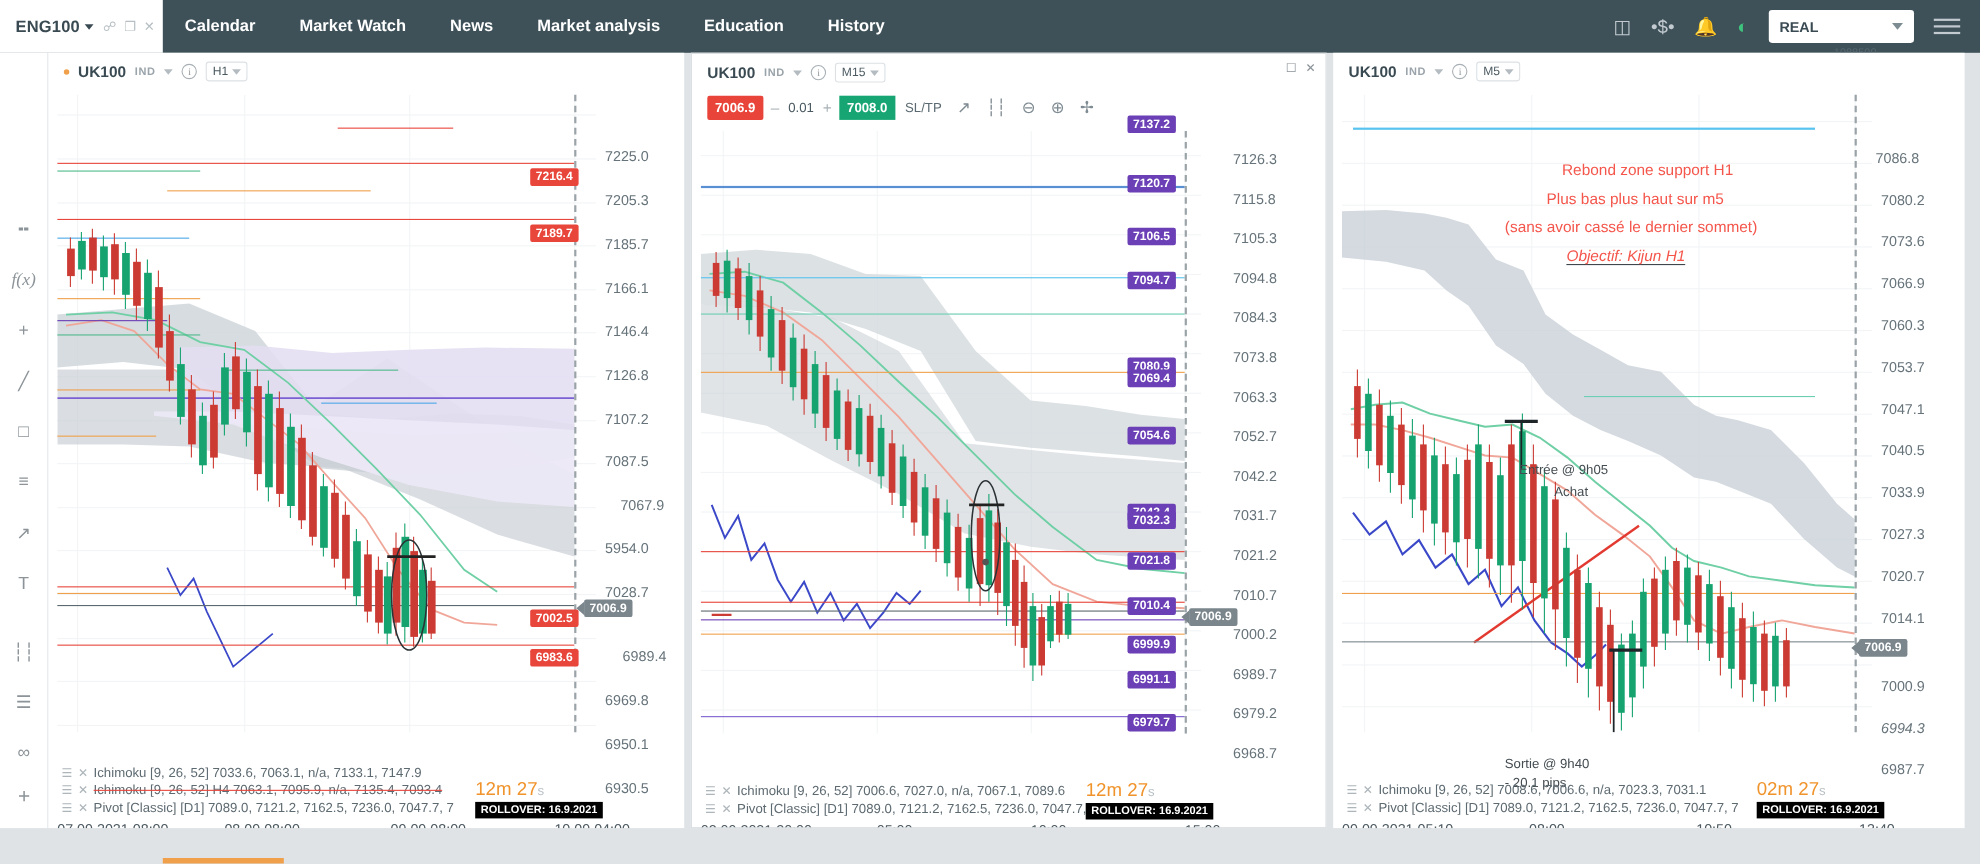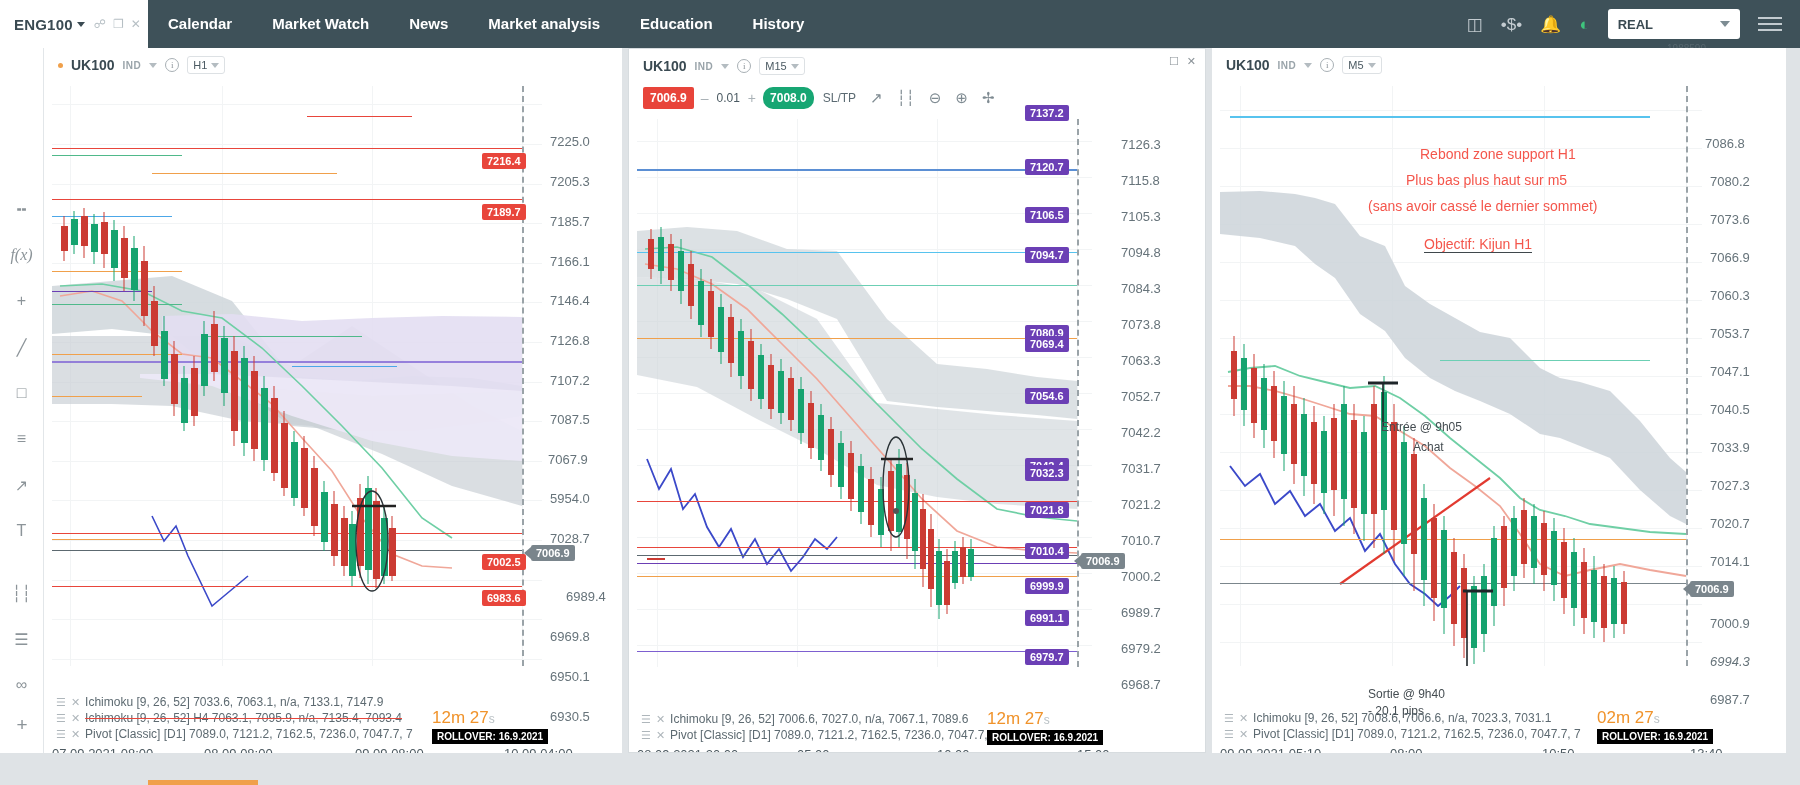--- a/index.html
+++ b/index.html
@@ -58,21 +58,21 @@
             font-family:"Liberation Serif",serif; }
   .p-tf { border:1px solid #dde1e4; border-radius:3px; padding:2px 5px; font-size:11px;
           color:#4b5a62; display:flex; align-items:center; gap:4px; }
   .p-winbtns { position:absolute; right:9px; top:6px; display:flex; gap:8px;
                color:#8b9398; font-size:11px; }
 
   .p-trade { height:30px; display:flex; align-items:center; padding-left:14px; gap:0px; }
   .bid { background:#e8443a; color:#fff; font-size:12px; font-weight:bold; padding:4px 7px;
          border-radius:2px; }
   .ask { background:#17a673; color:#fff; font-size:12px; font-weight:bold; padding:4px 7px;
-         border-radius:10px; }
+         border-radius:0; }
   .vol { display:flex; align-items:center; gap:8px; padding:0 7px; font-size:12px; color:#4b5a62; }
   .vol .pm { color:#aab2b7; font-size:14px; }
   .sltp { font-size:12px; color:#5b6a72; margin-left:9px; }
   .tr-icons { display:flex; gap:14px; margin-left:14px; color:#7f8b92; font-size:15px; }
 
   
   .plot { position:absolute; left:0; overflow:hidden; }
   .gridline { position:absolute; left:0; right:0; height:1px; background:#f2f4f5; }
   .vgrid { position:absolute; top:0; bottom:0; width:1px; background:#f2f4f5; }
   .now { position:absolute; top:0; bottom:0; width:0; border-left:2px dashed #9aa3a8; }
@@ -327,21 +327,21 @@
 
     <div class="yaxis" style="left:500px;width:78px;">
       <div class="ytick" style="top:86px;left:6px;">7225.0</div>
       <div class="ytick" style="top:126px;left:6px;">7205.3</div>
       <div class="ytick" style="top:166px;left:6px;">7185.7</div>
       <div class="ytick" style="top:206px;left:6px;">7166.1</div>
       <div class="ytick" style="top:245px;left:6px;">7146.4</div>
       <div class="ytick" style="top:285px;left:6px;">7126.8</div>
       <div class="ytick" style="top:325px;left:6px;">7107.2</div>
       <div class="ytick" style="top:364px;left:6px;">7087.5</div>
-      <div class="ytick" style="top:404px;left:4px;">7067.9</div>
+      <div class="ytick" style="top:404px;left:20px;">7067.9</div>
       <div class="ytick" style="top:443px;left:6px;">5954.0</div>
       <div class="ytick" style="top:483px;left:6px;">7028.7</div>
 
       <div class="ytick" style="top:541px;left:22px;">6989.4</div>
       <div class="ytick" style="top:581px;left:6px;">6969.8</div>
       <div class="ytick" style="top:621px;left:6px;">6950.1</div>
       <div class="ytick" style="top:661px;left:6px;">6930.5</div>
     </div>
 
     <div class="legend" style="left:12px;top:647px;">
@@ -730,21 +730,21 @@
         <line x1="243" y1="505" x2="273" y2="505" stroke="#1e2529" stroke-width="3"></line>
         <line x1="247" y1="505" x2="247" y2="580" stroke="#1e2529" stroke-width="1.6"></line>
       </svg>
 
       <div class="now" style="left:466px;"></div>
     </div>
 
     <div class="annot annot-red" style="left:208px;top:98px;">Rebond zone support H1</div>
     <div class="annot annot-red" style="left:194px;top:124px;">Plus bas plus haut sur m5</div>
     <div class="annot annot-red" style="left:156px;top:150px;">(sans avoir cassé le dernier sommet)</div>
-    <div class="annot annot-red underline" style="left:212px;top:188px;">Objectif: Kijun H1</div>
+    <div class="annot annot-red underline" style="left:212px;top:176px;font-style:italic;">Objectif: Kijun H1</div>
     <div class="annot annot-dark" style="left:169px;top:372px;">Entrée @ 9h05</div>
     <div class="annot annot-dark" style="left:201px;top:392px;">Achat</div>
     <div class="annot annot-dark" style="left:156px;top:639px;">Sortie @ 9h40</div>
     <div class="annot annot-dark" style="left:156px;top:656px;">- 20.1 pips</div>
 
     <div class="plabel pl-grey" style="left:478px;top:533px;">7006.9</div>
 
     <div class="yaxis" style="left:492px;width:80px;">
       <div class="ytick" style="top:88px;left:1px;">7086.8</div>
       <div class="ytick" style="top:126px;left:6px;">7080.2</div>

